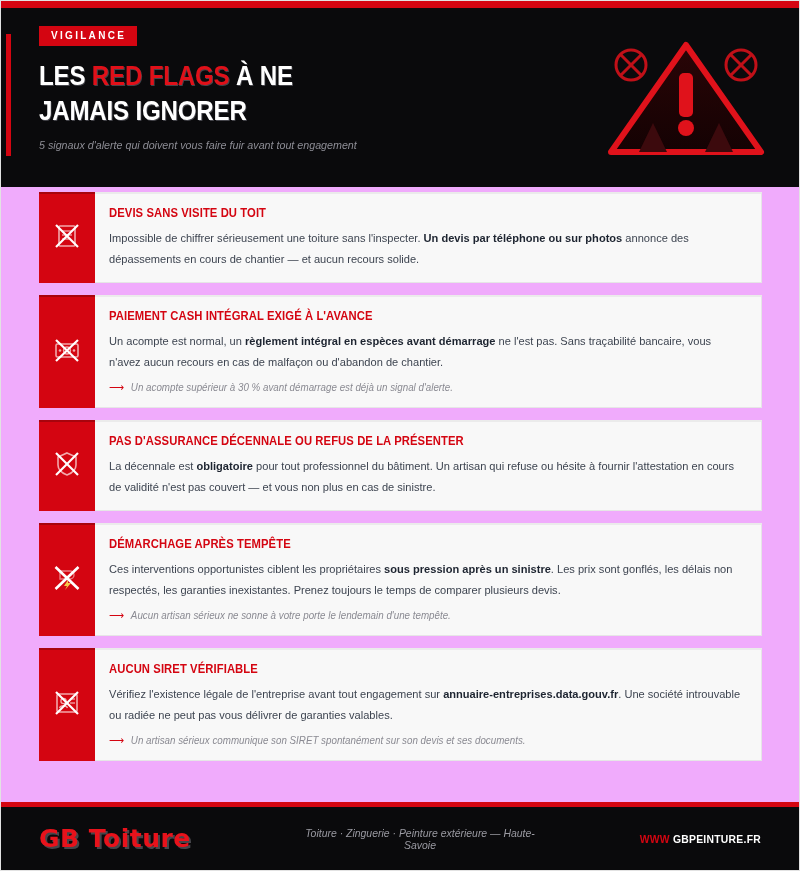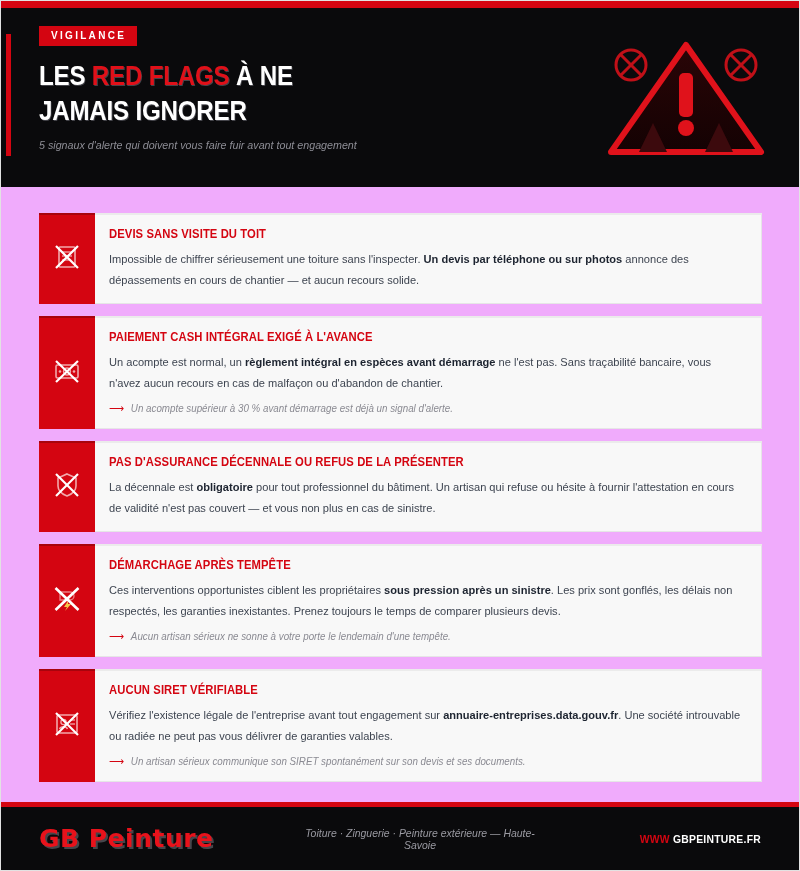--- a/index.html
+++ b/index.html
@@ -83,21 +83,21 @@
   .header-art {
     position: absolute;
     right: 28px;
     top: 38px;
     width: 170px;
     height: 120px;
   }
 
   
   .cards {
-    padding: 26px 37px 0 38px;
+    padding: 5px 37px 0 38px;
   }
   .card {
     display: flex;
     background: #f8f8f8;
     border: 1px solid #e6e6e6;
     border-top: 2px solid #ebebeb;
     margin-bottom: 12px;
     min-height: 70px;
     box-sizing: border-box;
   }
@@ -342,19 +342,19 @@
             <span>Un artisan sérieux communique son SIRET spontanément sur son devis et ses documents.</span>
           </div>
       </div>
     </div>
 
   </div>
 
   <div class="footer">
     <div class="footbar"></div>
     <div class="footer-row">
-      <div class="logo">GB Peinture</div>
+      <div class="logo">GB Toiture</div>
       <div class="foot-tag">Toiture · Zinguerie · Peinture extérieure — Haute-Savoie</div>
       <div class="foot-url"><span class="www">WWW</span> <span>GBPEINTURE.FR</span></div>
     </div>
   </div>
 
 </div>
 
 </body></html>

